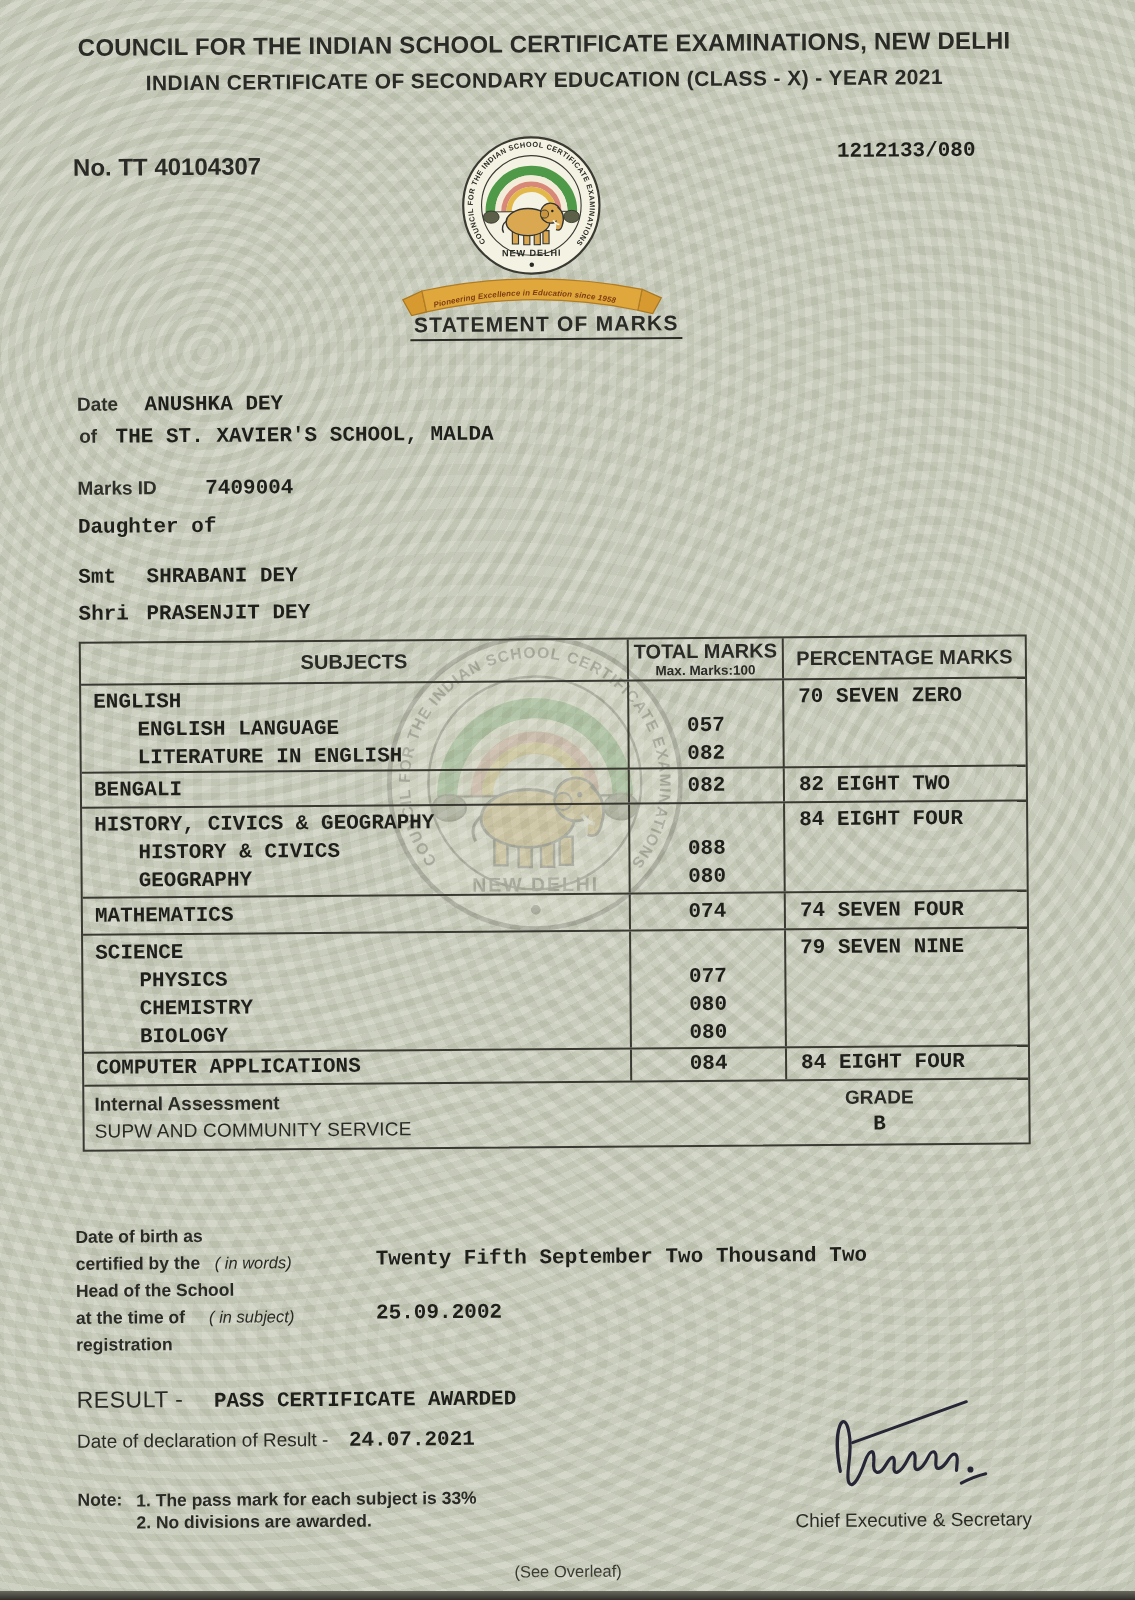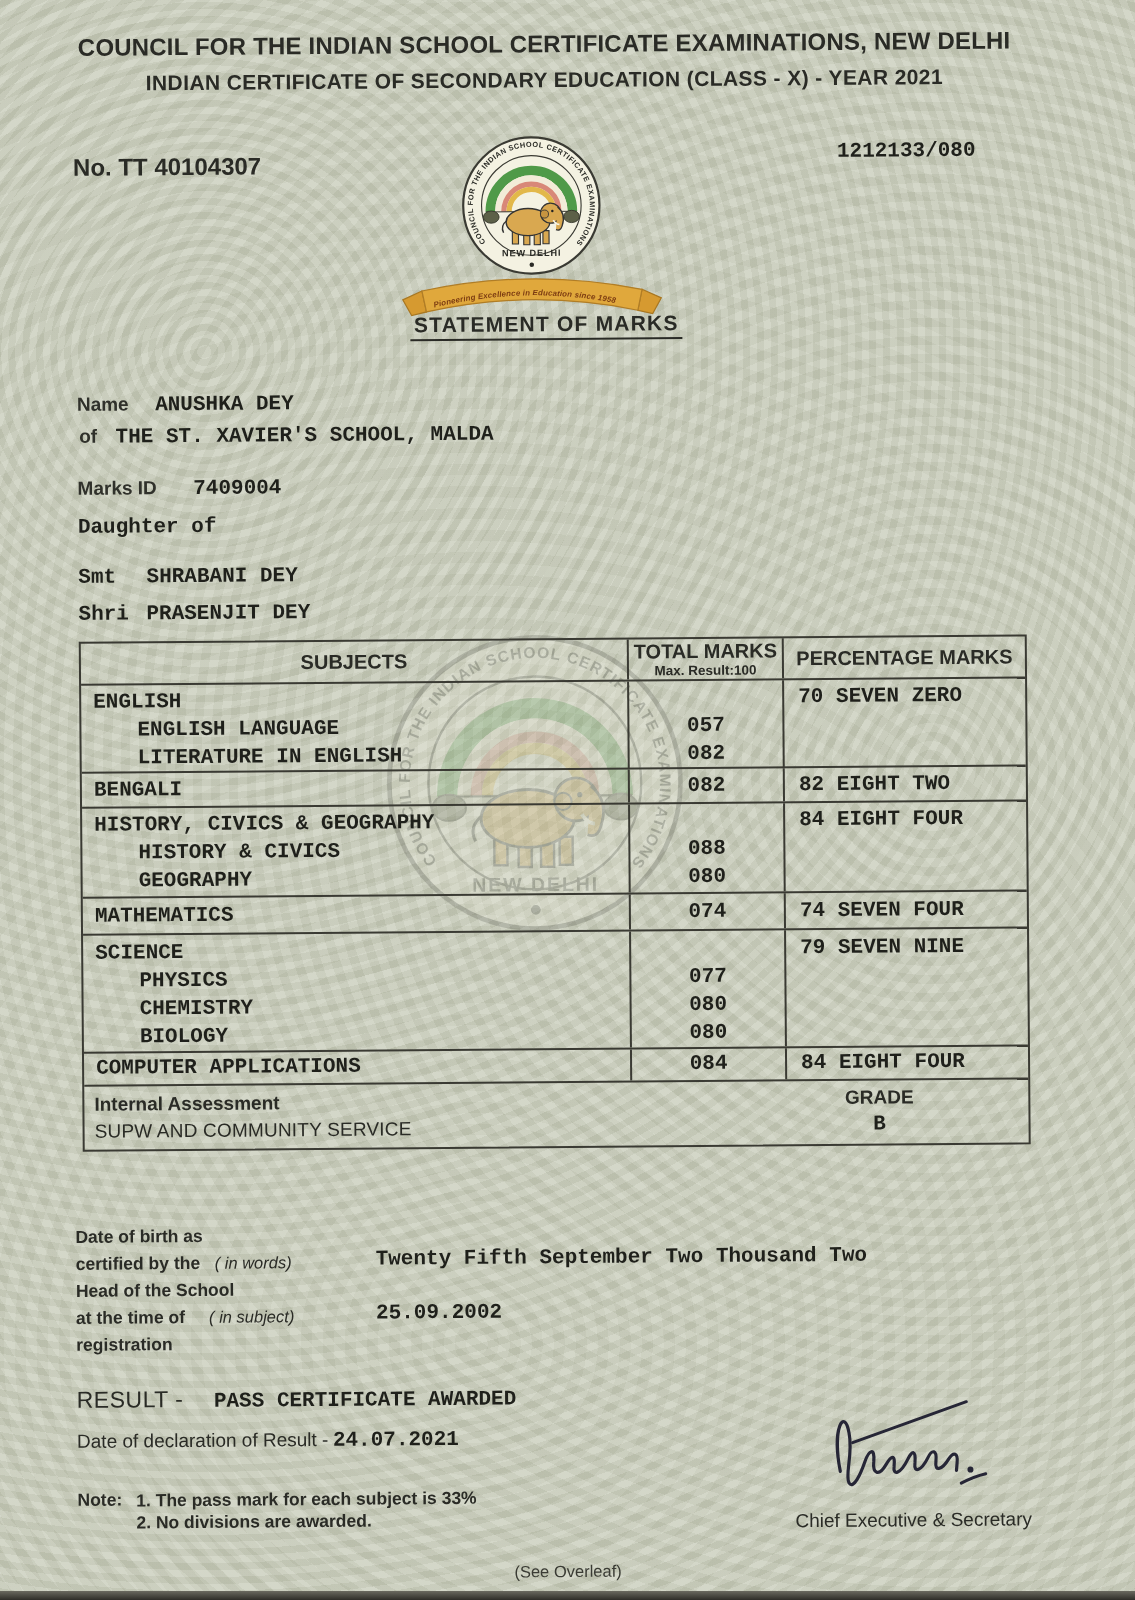--- a/index.html
+++ b/index.html
@@ -141,51 +141,51 @@
     <div class="abs index-no mono">1212133/080</div>
 
     <svg class="abs logo-box" viewBox="0 0 300 240">
       <use href="#seal"></use>
         <use href="#ribbon"></use>
     </svg>
 
     <div class="abs title"><span>STATEMENT OF MARKS</span></div>
 
     <div class="abs cline" style="top:390px;left:80px;">
-      <span class="lbl">Name</span>
+      <span class="lbl">Date</span>
       <span class="mono val21" style="margin-left:22px;">ANUSHKA DEY</span>
     </div>
     <div class="abs cline" style="top:422px;left:82px;">
       <span class="lbl">of</span>
       <span class="mono val21" style="margin-left:14px;">THE ST. XAVIER'S SCHOOL, MALDA</span>
     </div>
     <div class="abs cline" style="top:474px;left:80px;">
       <span class="lbl">Marks ID</span>
-      <span class="mono val21" style="margin-left:32px;">7409004</span>
+      <span class="mono val21" style="margin-left:44px;">7409004</span>
     </div>
     <div class="abs cline mono val21" style="top:512px;left:80px;">Daughter of</div>
     <div class="abs cline" style="top:562px;left:80px;">
       <span class="mono val21">Smt</span>
       <span class="mono val21" style="margin-left:26px;">SHRABANI DEY</span>
     </div>
     <div class="abs cline" style="top:599px;left:80px;">
       <span class="mono val21">Shri</span>
       <span class="mono val21" style="margin-left:13px;">PRASENJIT DEY</span>
     </div>
 
     <svg class="abs wm-box" viewBox="0 10 300 165">
       <use href="#seal"></use>
     </svg>
 
     <div class="abs mtable">
       <div class="trow thead">
         <div class="c1">SUBJECTS</div>
         <div class="c2">
           <div class="tm1">TOTAL MARKS</div>
-          <div class="tm2">Max. Result:100</div>
+          <div class="tm2">Max. Marks:100</div>
         </div>
         <div class="c3">PERCENTAGE MARKS</div>
       </div>
 
       <div class="trow g1">
         <div class="c1 cell">
           <div class="line mono">ENGLISH</div>
           <div class="line sub mono">ENGLISH LANGUAGE</div>
           <div class="line sub mono">LITERATURE IN ENGLISH</div>
         </div>
@@ -292,21 +292,21 @@
     <div class="abs mono val21" style="top:1246px;left:372px;">Twenty Fifth September Two Thousand Two</div>
     <div class="abs ital" style="top:1305px;left:205px;">( in subject)</div>
     <div class="abs mono val21" style="top:1300px;left:372px;">25.09.2002</div>
 
     <div class="abs cline" style="top:1383px;left:72px;">
       <span class="result-lbl">RESULT -</span>
       <span class="mono val21" style="margin-left:26px;">PASS CERTIFICATE AWARDED</span>
     </div>
     <div class="abs cline" style="top:1427px;left:72px;">
       <span class="decl-lbl">Date of declaration of Result -</span>
-      <span class="mono val21" style="">24.07.2021</span>
+      <span class="mono val21" style="margin-left:16px;">24.07.2021</span>
     </div>
 
     <div class="abs note" style="top:1486px;left:72px;">
       <span>Note:</span>
       <span class="nitems">
         <div>1. The pass mark for each subject is 33%</div>
         <div>2. No divisions are awarded.</div>
       </span>
     </div>
 

